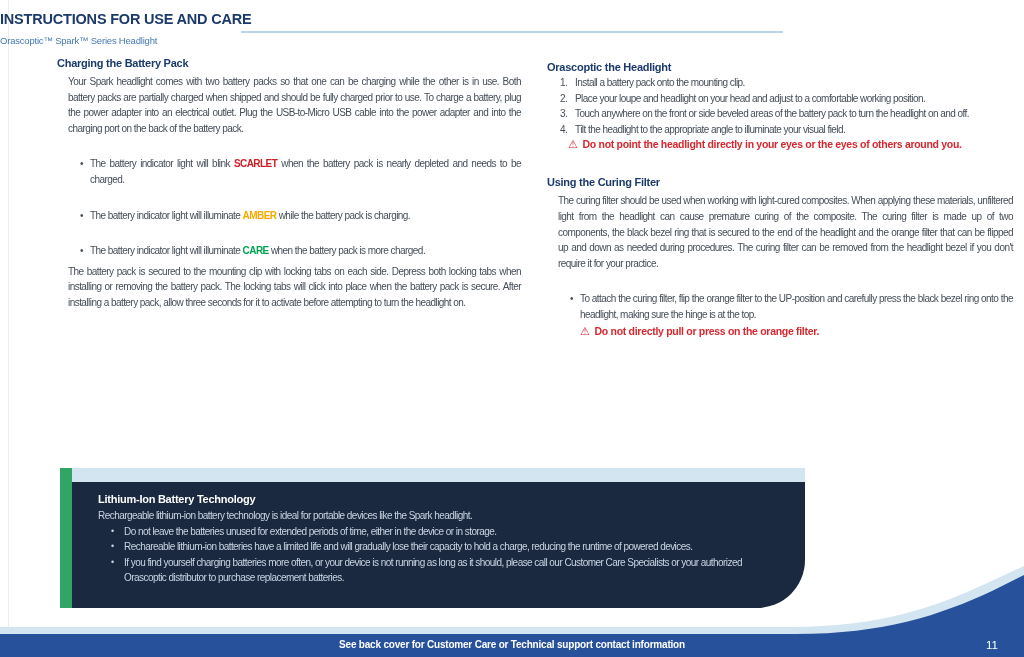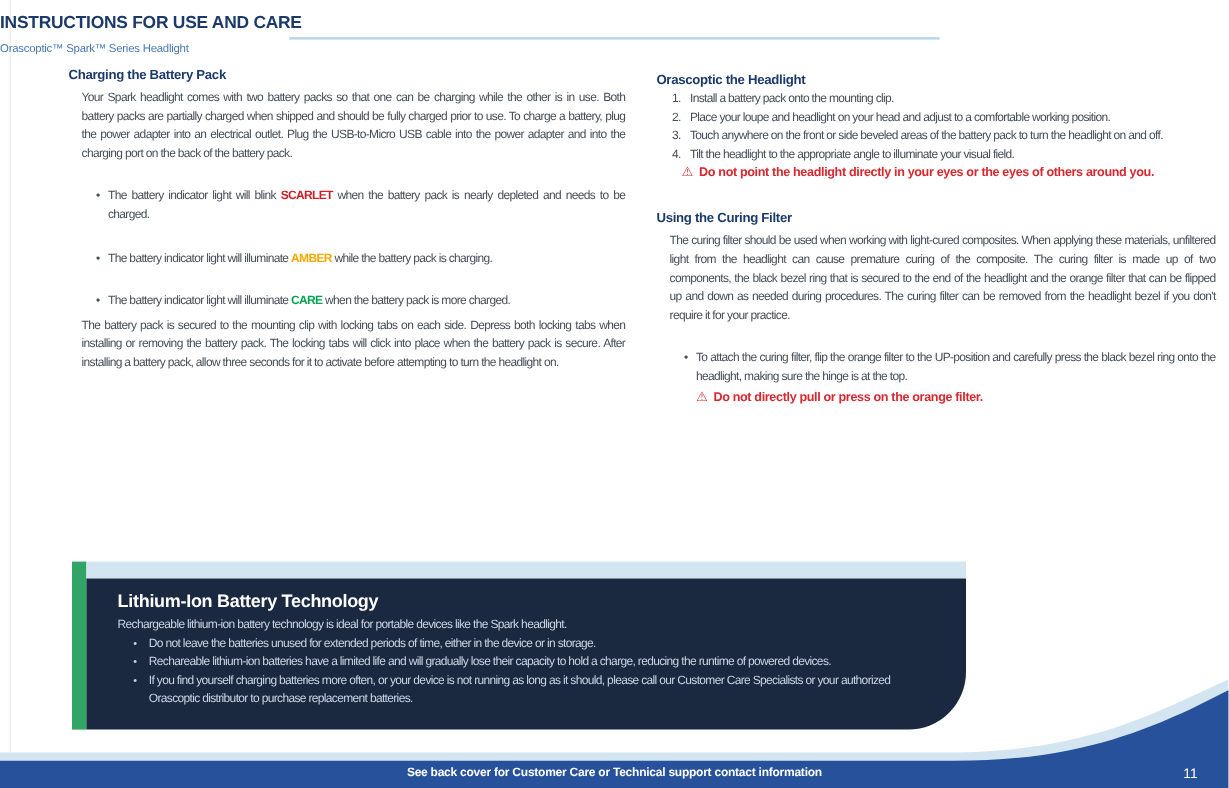--- a/index.html
+++ b/index.html
@@ -41,21 +41,21 @@
   .warn-icon { font-weight:normal; margin-right:5px; font-size:11px; }
   .em-word { font-weight:bold; }
 
   
   .info-wrap { position:absolute; left:60px; top:468px; width:745px; height:140px; }
   .accent-bar { position:absolute; left:0; top:0; width:12px; height:140px; background:#31a566; }
   .strip { position:absolute; left:12px; top:0; width:733px; height:14px; background:#d3e5f1; }
   .info-box { position:absolute; left:12px; top:14px; width:733px; height:126px;
               background:#1a2840; border-bottom-right-radius:48px; color:#c9d4e2; }
   .info-inner { padding:11px 30px 0 26px; }
-  .info-h { margin:0 0 3px 0; font-size:15px; font-weight:bold; color:#ffffff; letter-spacing:-0.25px; }
+  .info-h { margin:0 0 3px 0; font-size:11px; font-weight:bold; color:#ffffff; letter-spacing:-0.25px; }
   .info-intro, .info-bullets li { color:#c9d4e2; }
   .info-bullets { margin:0; padding:0 0 0 26px; }
   .info-bullets li { list-style:none; position:relative; }
   .info-bullets li::before { content:"•"; position:absolute; left:-13px; font-size:9px; }
 
   
   .footer-svg { position:absolute; left:0; top:557px; width:1024px; height:100px; display:block; }
   .footer-note { position:absolute; left:0; bottom:7px; width:100%; text-align:center;
                  font-size:10px; font-weight:bold; color:#ffffff; letter-spacing:-0.2px; }
   .page-num { position:absolute; right:26px; bottom:6px; font-size:11.5px; color:#ffffff; }

